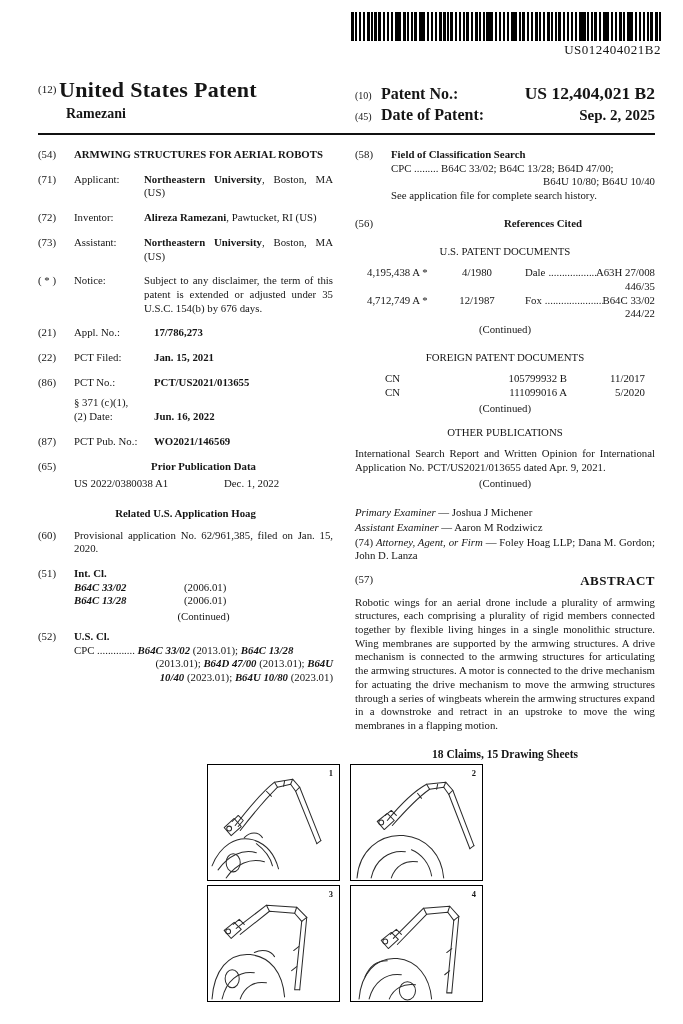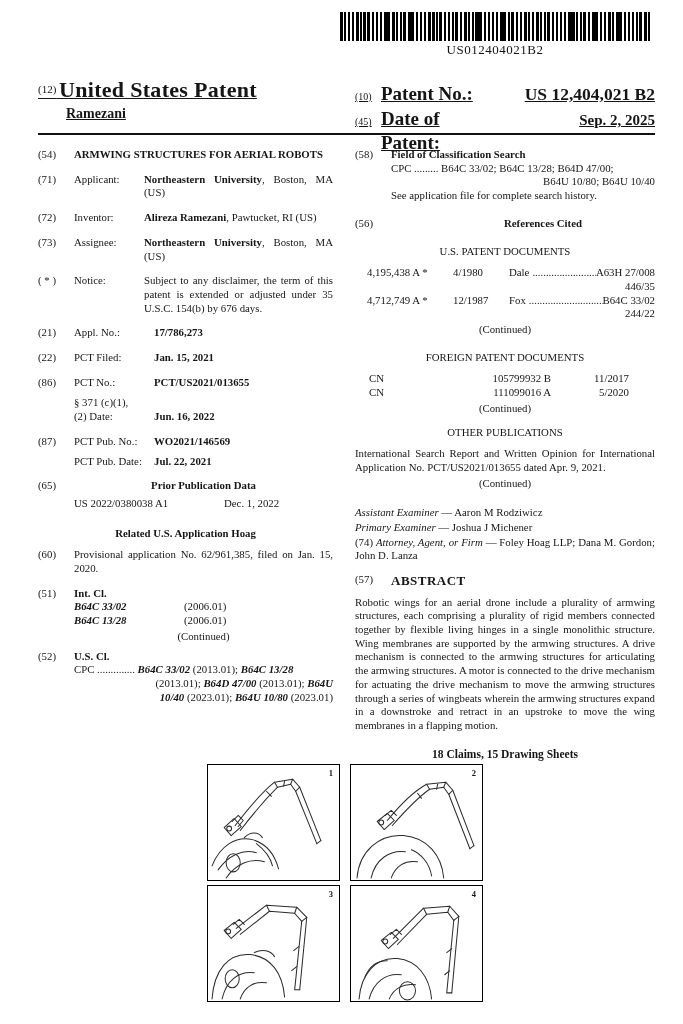--- a/index.html
+++ b/index.html
@@ -3,40 +3,40 @@
 <meta charset="utf-8">
 <style>
   html,body{margin:0;padding:0;background:#e8e8e8;}
   .page{
     position:relative;width:683px;height:1024px;margin:0 auto;
     background:#ffffff;color:#151515;
     font-family:"Liberation Serif","DejaVu Serif",serif;
     font-size:10.8px;line-height:1.27;overflow:hidden;
   }
   
-  .barcode-wrap{position:absolute;left:340px;top:12px;width:310px;text-align:center;}
+  .barcode-wrap{position:absolute;left:351px;top:12px;width:310px;text-align:right;}
   .barcode-bars{
     height:29px;width:100%;background-color:#fff;
     background-image:
       repeating-linear-gradient(90deg,#000 0 2px,transparent 2px 4px),
       repeating-linear-gradient(90deg,#000 0 1px,transparent 1px 9px),
       repeating-linear-gradient(90deg,#000 0 3px,transparent 3px 23px),
       repeating-linear-gradient(90deg,transparent 0 5px,#fff 5px 7px,transparent 7px 17px);
   }
   .barcode-text{font-size:13px;letter-spacing:.5px;margin-top:1px;}
   
-  .masthead{position:absolute;left:38px;right:28px;top:76px;display:flex;justify-content:space-between;text-decoration:underline;}
+  .masthead{position:absolute;left:38px;right:28px;top:76px;display:flex;justify-content:space-between;}
   .code{font-size:10px;}
   .us-title{font-size:22px;font-weight:700;letter-spacing:.3px;}
   .mast-left .title-row .code{font-size:11px;position:relative;top:-4px;}
   .surname{font-weight:700;font-size:14px;margin-left:28px;margin-top:1px;}
   .mast-right{width:300px;margin-top:6px;}
   .mr-row{display:flex;align-items:baseline;margin-bottom:1px;}
   .mr-row .code{width:26px;flex:none;}
-  .mr-label{font-weight:700;font-size:19px;width:112px;flex:none;}
+  .mr-label{font-weight:700;font-size:16px;width:112px;flex:none;}
   .mr-value{font-weight:700;font-size:15px;flex:1;text-align:right;}
   .mr-value.big{font-size:17.5px;}
   .rule{position:absolute;left:38px;right:28px;top:133px;height:2px;background:#111;}
   
   .cols{position:absolute;left:38px;right:28px;top:148px;display:flex;gap:22px;}
   .col-left{width:295px;flex:none;}
   .col-right{flex:1;min-width:0;}
   .item{display:flex;margin-bottom:11px;}
   .icode{width:36px;flex:none;}
   .ibody{flex:1;min-width:0;}
@@ -54,35 +54,35 @@
   .intcl-row .cls{width:110px;flex:none;font-weight:700;font-style:italic;}
   .cont{text-align:center;margin-top:2px;}
   .cpc-l2,.cpc-l3{text-align:right;}
   
   .r-item{display:flex;margin-bottom:10px;}
   .r-head{font-weight:700;}
   .fcs-l2{text-align:right;}
   .small-caps-head{text-align:center;margin:10px 0 8px 0;font-size:10.8px;}
   .usrow{display:flex;white-space:nowrap;margin:0 0 0 12px;}
   .r-num{width:86px;flex:none;}
-  .r-date{width:48px;flex:none;text-align:left;padding-right:8px;}
+  .r-date{width:48px;flex:none;text-align:center;padding-right:24px;}
   .r-name{flex:none;padding-right:3px;}
   .r-leader{flex:1;overflow:hidden;color:#222;}
   .r-cls{flex:none;text-align:right;}
   .r-cls2{text-align:right;}
-  .frow{display:flex;margin-left:14px;}
+  .frow{display:flex;margin-left:30px;}
   .f-country{width:62px;flex:none;}
   .f-num{width:120px;flex:none;text-align:right;}
   .f-date{width:78px;flex:none;text-align:right;}
   .otherpub{text-align:justify;margin-top:2px;}
   .examiners{margin-top:16px;margin-bottom:10px;}
   .examiners div{margin-bottom:1px;}
   .abs-headrow{display:flex;margin-top:4px;margin-bottom:6px;}
   .abs-headrow .icode{width:36px;}
-  .abs-title{flex:1;text-align:left;font-weight:700;font-size:13px;letter-spacing:.5px;}
+  .abs-title{flex:1;text-align:right;font-weight:700;font-size:13px;letter-spacing:.5px;}
   .abstract-text{text-align:justify;}
   .claims{text-align:center;font-weight:700;font-size:11.5px;margin-top:14px;}
   
   .figures{
     position:absolute;left:207px;top:764px;
     display:grid;grid-template-columns:133px 133px;grid-template-rows:117px 117px;
     gap:4px 10px;
   }
   .panel{position:relative;border:1.5px solid #000;background:#fff;}
   .panel-num{position:absolute;top:3px;right:6px;font-size:8.5px;font-weight:700;}
@@ -142,21 +142,21 @@
         <span class="icode">(72)</span>
         <div class="ibody kv">
           <span class="klabel">Inventor:</span>
           <span class="kval"><span style="font-weight: 700;">Alireza Ramezani</span><span>, Pawtucket, RI (US)</span></span>
         </div>
       </div>
 
       <div class="item">
         <span class="icode">(73)</span>
         <div class="ibody kv">
-          <span class="klabel">Assignee:</span>
+          <span class="klabel">Assistant:</span>
           <span class="kval"><span style="font-weight: 700;">Northeastern University</span><span>, Boston, MA (US)</span></span>
         </div>
       </div>
 
       <div class="item">
         <span class="icode">( * )</span>
         <div class="ibody kv">
           <span class="klabel">Notice:</span>
           <span class="kval">Subject to any disclaimer, the term of this patent is extended or adjusted under 35 U.S.C. 154(b) by 676 days.</span>
         </div>
@@ -192,24 +192,20 @@
           </div>
         </div>
       </div>
 
       <div class="item">
         <span class="icode">(87)</span>
         <div class="ibody">
           <div class="kv">
             <span class="tab-label">PCT Pub. No.:</span>
             <span class="tab-value">WO2021/146569</span>
-          </div>
-          <div class="kv" style="margin-top:6px;">
-            <span class="tab-label">PCT Pub. Date:</span>
-            <span class="tab-value">Jul. 22, 2021</span>
           </div>
         </div>
       </div>
 
       <div class="item">
         <span class="icode">(65)</span>
         <div class="ibody">
           <div class="sec-head">Prior Publication Data</div>
           <div class="pubrow">
             <span class="pnum">US 2022/0380038 A1</span>
@@ -306,22 +302,22 @@
         <span class="f-num">111099016 A</span>
         <span class="f-date">5/2020</span>
       </div>
       <div class="cont">(Continued)</div>
 
       <div class="small-caps-head" style="">OTHER PUBLICATIONS</div>
       <div class="otherpub">International Search Report and Written Opinion for International Application No. PCT/US2021/013655 dated Apr. 9, 2021.</div>
       <div class="cont">(Continued)</div>
 
       <div class="examiners">
+        <div><span style="font-style: italic;">Primary Examiner</span><span> — Joshua J Michener</span></div>
         <div><span style="font-style: italic;">Assistant Examiner</span><span> — Aaron M Rodziwicz</span></div>
-        <div><span style="font-style: italic;">Primary Examiner</span><span> — Joshua J Michener</span></div>
         <div class="just"><span>(74) </span><span style="font-style: italic;">Attorney, Agent, or Firm</span><span> — Foley Hoag LLP; Dana M. Gordon; John D. Lanza</span></div>
       </div>
 
       <div class="abs-headrow">
         <span class="icode">(57)</span>
         <span class="abs-title">ABSTRACT</span>
       </div>
       <div class="abstract-text">Robotic wings for an aerial drone include a plurality of armwing structures, each comprising a plurality of rigid members connected together by flexible living hinges in a single monolithic structure. Wing membranes are supported by the armwing structures. A drive mechanism is connected to the armwing structures for articulating the armwing structures. A motor is connected to the drive mechanism for actuating the drive mechanism to move the armwing structures through a series of wingbeats wherein the armwing structures expand in a downstroke and retract in an upstroke to move the wing membranes in a flapping motion.</div>
       <div class="claims">18 Claims, 15 Drawing Sheets</div>
 

